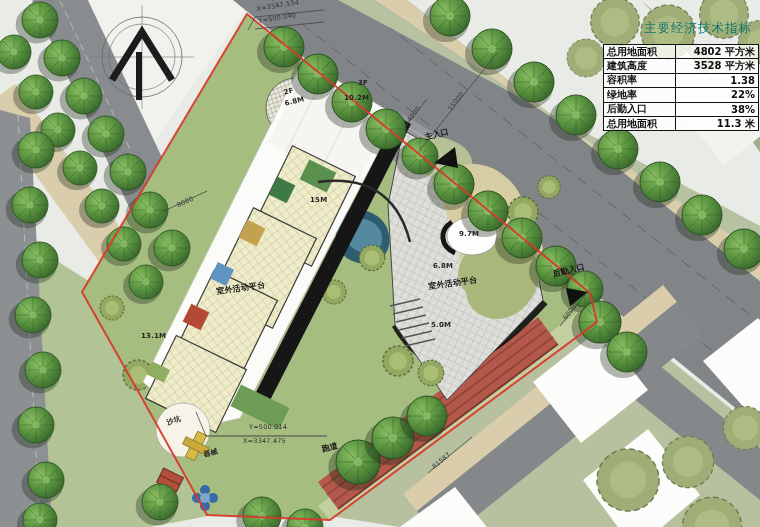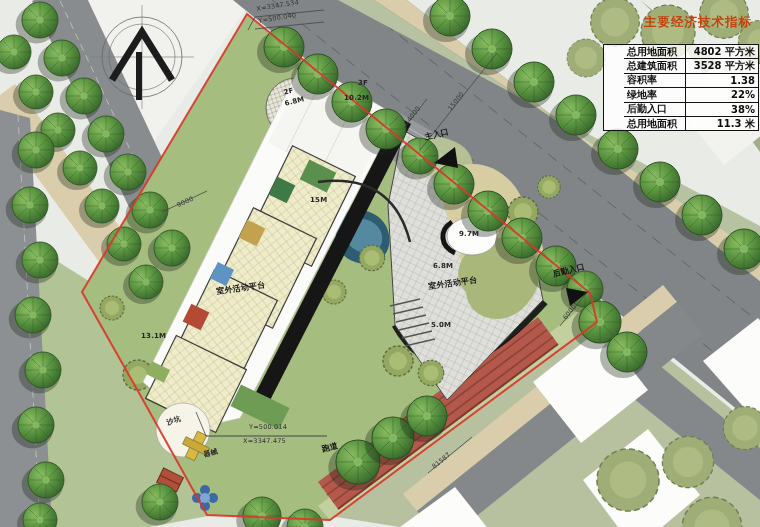--- a/index.html
+++ b/index.html
@@ -6,25 +6,25 @@
   #stage{position:relative;width:760px;height:527px;overflow:hidden;background:#e9ebe6;
          font-family:"DejaVu Sans","Liberation Sans",sans-serif;}
   #plan-svg{position:absolute;left:0;top:0;}
   .lbl{position:absolute;color:#252525;font-size:7px;line-height:1.1;white-space:nowrap;
        transform-origin:left top;letter-spacing:.2px;}
   .lbl.b{font-weight:bold;}
   .lbl.big{font-size:8px;font-weight:bold;color:#141414;}
   .lbl.dim{font-size:6.5px;color:#3a3a3a;}
   .lbl.coord{font-size:6.5px;color:#333;}
   
-  #tbl-title{position:absolute;left:644px;top:14px;font-size:12.5px;font-weight:bold;
-             color:#c2410c;letter-spacing:1px;}
+  #tbl-title{position:absolute;left:644px;top:20px;font-size:12.5px;font-weight:normal;
+             color:#0f766e;letter-spacing:1px;}
   #ind-table{position:absolute;left:603px;top:44px;width:154px;border:1.6px solid #111;
              background:rgba(255,255,255,.82);}
-  .trow{display:flex;height:13.4px;border-top:1px solid #111;font-size:10px;font-weight:bold;color:#0d0d0d;margin-left:20px;}
+  .trow{display:flex;height:13.4px;border-top:1px solid #111;font-size:10px;font-weight:bold;color:#0d0d0d;}
   .trow:first-child{border-top:none;}
   .tlab{width:46%;border-right:1px solid #111;padding:0 0 0 3px;display:flex;align-items:center;overflow:hidden;}
   .tval{width:54%;padding:0 3px 0 0;display:flex;align-items:center;justify-content:flex-end;}
 </style>
 </head>
 <body>
 
 <div id="stage">
 <svg id="plan-svg" width="760" height="527" viewBox="0 0 760 527">
   <defs>
@@ -359,21 +359,21 @@
   <div class="lbl dim" style="left:562px;top:317px;transform:rotate(-52deg)">6000</div>
   <div class="lbl dim" style="left:431px;top:465px;transform:rotate(-39deg)">81587</div>
 
   <div id="tbl-title">主要经济技术指标</div>
   <div id="ind-table">
     <div class="trow">
       <div class="tlab">总用地面积</div>
       <div class="tval">4802 平方米</div>
     </div>
     <div class="trow">
-      <div class="tlab">总建筑面积</div>
+      <div class="tlab">建筑高度</div>
       <div class="tval">3528 平方米</div>
     </div>
     <div class="trow">
       <div class="tlab">容积率</div>
       <div class="tval">1.38</div>
     </div>
     <div class="trow">
       <div class="tlab">绿地率</div>
       <div class="tval">22%</div>
     </div>

